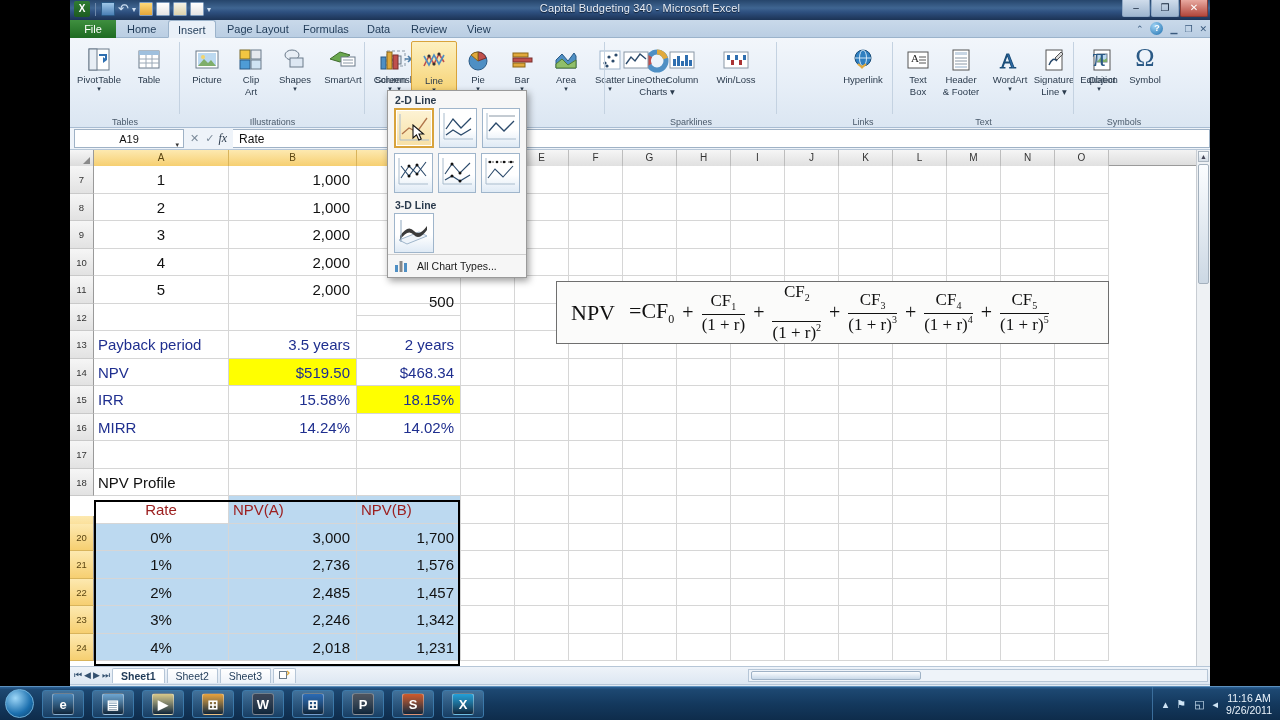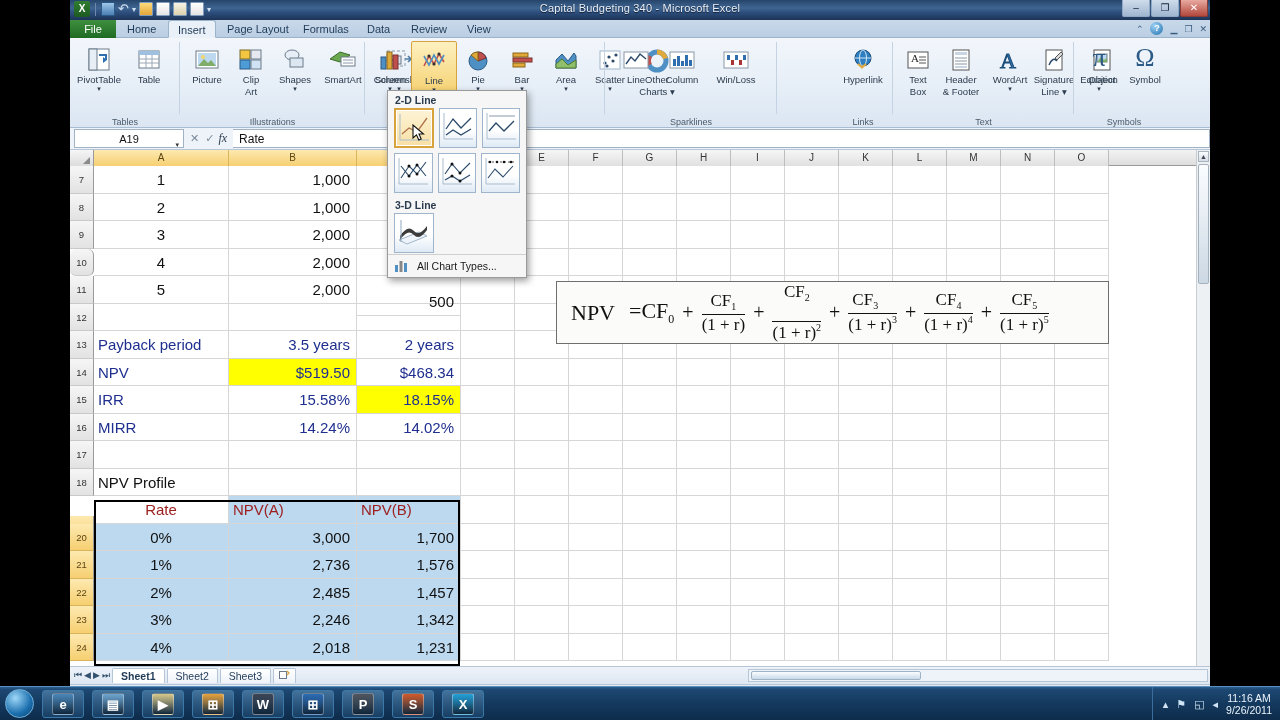--- a/index.html
+++ b/index.html
@@ -555,21 +555,21 @@
           <div class="ch" style="left: 769px; width: 54px;">K</div>
           <div class="ch" style="left: 823px; width: 54px;">L</div>
           <div class="ch" style="left: 877px; width: 54px;">M</div>
           <div class="ch" style="left: 931px; width: 54px;">N</div>
           <div class="ch" style="left: 985px; width: 54px;">O</div>
         </div>
       <div id="rows">
           <div class="rowhead" style="top: 16px; height: 27.5px; line-height: 27.5px;">7</div>
           <div class="rowhead" style="top: 43.5px; height: 27.5px; line-height: 27.5px;">8</div>
           <div class="rowhead" style="top: 71px; height: 27.5px; line-height: 27.5px;">9</div>
-          <div class="rowhead" style="top: 98.5px; height: 27.5px; line-height: 27.5px; border-radius: 6px;">10</div>
+          <div class="rowhead" style="top: 98.5px; height: 27.5px; line-height: 27.5px;">10</div>
           <div class="rowhead" style="top: 126px; height: 27.5px; line-height: 27.5px;">11</div>
           <div class="rowhead" style="top: 153.5px; height: 27.5px; line-height: 27.5px;">12</div>
           <div class="rowhead" style="top: 181px; height: 27.5px; line-height: 27.5px;">13</div>
           <div class="rowhead" style="top: 208.5px; height: 27.5px; line-height: 27.5px;">14</div>
           <div class="rowhead" style="top: 236px; height: 27.5px; line-height: 27.5px;">15</div>
           <div class="rowhead" style="top: 263.5px; height: 27.5px; line-height: 27.5px;">16</div>
           <div class="rowhead" style="top: 291px; height: 27.5px; line-height: 27.5px;">17</div>
           <div class="rowhead" style="top: 318.5px; height: 27.5px; line-height: 27.5px;">18</div>
           <div class="rowhead hl" style="top: 366px; height: 26px; line-height: 27.5px;">19</div>
           <div class="rowhead hl" style="top: 373.5px; height: 27.5px; line-height: 27.5px;">20</div>
@@ -903,21 +903,21 @@
             <span style="display: inline-block; text-align: center; line-height: 1.05;">
               <div style="font-size: 17px; border-bottom: 1.3px solid rgb(17, 17, 17); padding: 0px 4px 1px;"><span style="font-size:17px;">CF</span><span style="font-size:10px; vertical-align:sub;">1</span></div>
               <div style="font-size: 17px; padding-top: 1px;"><span style="font-size:17px;">(1 + r)</span></div>
             </span>
             <span style="font-size:20px; margin:0 2px;">+</span>
             <span style="display: inline-block; text-align: center; line-height: 1.05;">
               <div style="font-size: 17px; border-bottom: 1.3px solid rgb(17, 17, 17); padding: 0px 4px 17px;"><span style="font-size:17px;">CF</span><span style="font-size:10px; vertical-align:sub;">2</span></div>
               <div style="font-size: 17px; padding-top: 1px;"><span style="font-size:17px;">(1 + r)</span><span style="font-size:10px; vertical-align:super;">2</span></div>
             </span>
             <span style="font-size:20px; margin:0 2px;">+</span>
-            <span style="display: inline-block; line-height: 1.05;">
+            <span style="display: inline-block; text-align: center; line-height: 1.05;">
               <div style="font-size: 17px; border-bottom: 1.3px solid rgb(17, 17, 17); padding: 0px 4px 1px;"><span style="font-size:17px;">CF</span><span style="font-size:10px; vertical-align:sub;">3</span></div>
               <div style="font-size: 17px; padding-top: 1px;"><span style="font-size:17px;">(1 + r)</span><span style="font-size:10px; vertical-align:super;">3</span></div>
             </span>
             <span style="font-size:20px; margin:0 2px;">+</span>
             <span style="display: inline-block; text-align: center; line-height: 1.05;">
               <div style="font-size: 17px; border-bottom: 1.3px solid rgb(17, 17, 17); padding: 0px 4px 1px;"><span style="font-size:17px;">CF</span><span style="font-size:10px; vertical-align:sub;">4</span></div>
               <div style="font-size: 17px; padding-top: 1px;"><span style="font-size:17px;">(1 + r)</span><span style="font-size:10px; vertical-align:super;">4</span></div>
             </span>
             <span style="font-size:20px; margin:0 2px;">+</span>
             <span style="display: inline-block; text-align: center; line-height: 1.05;">

